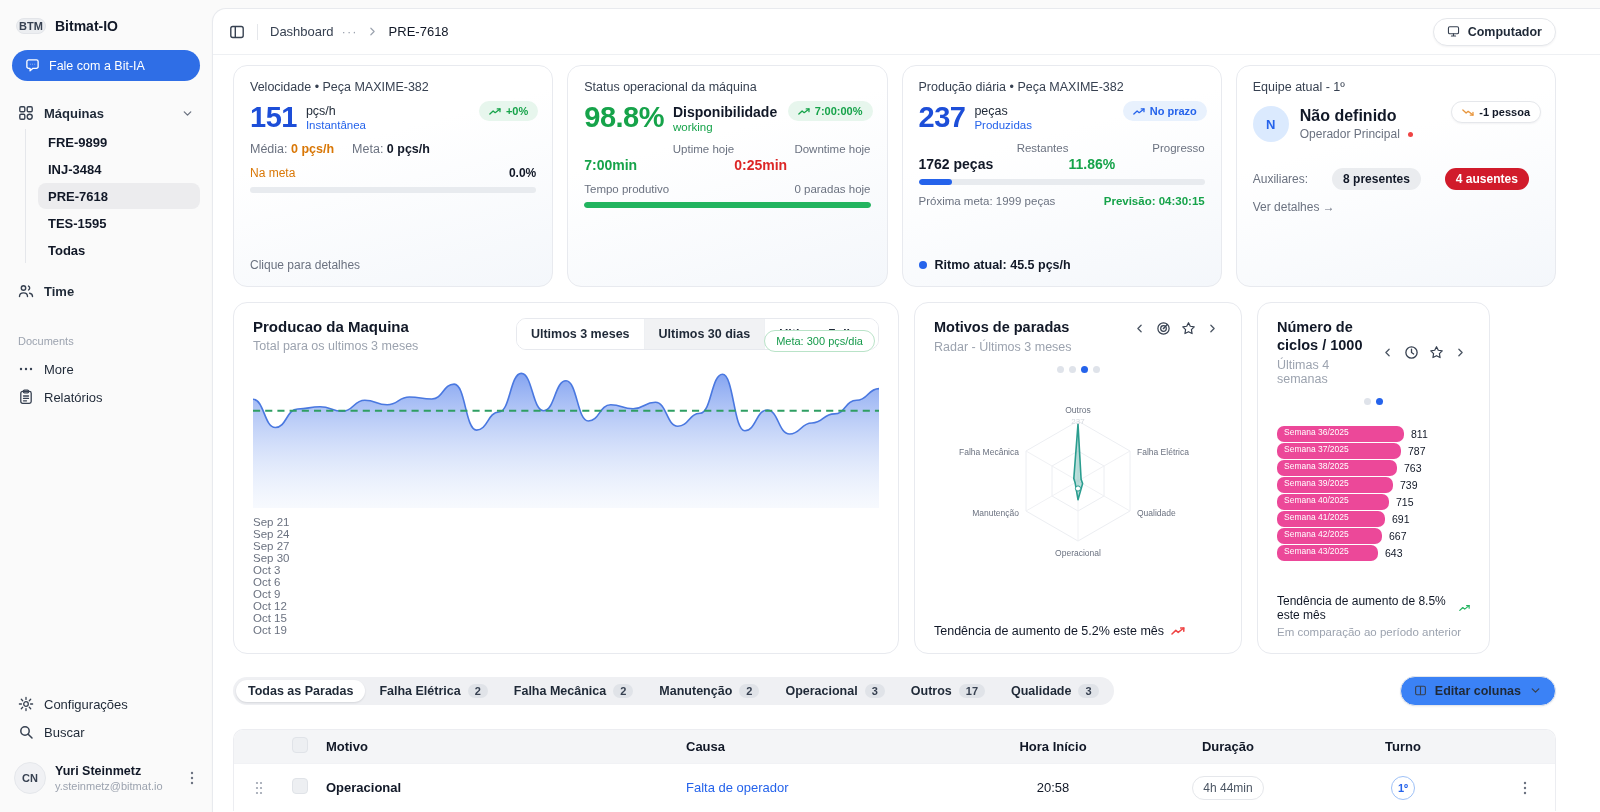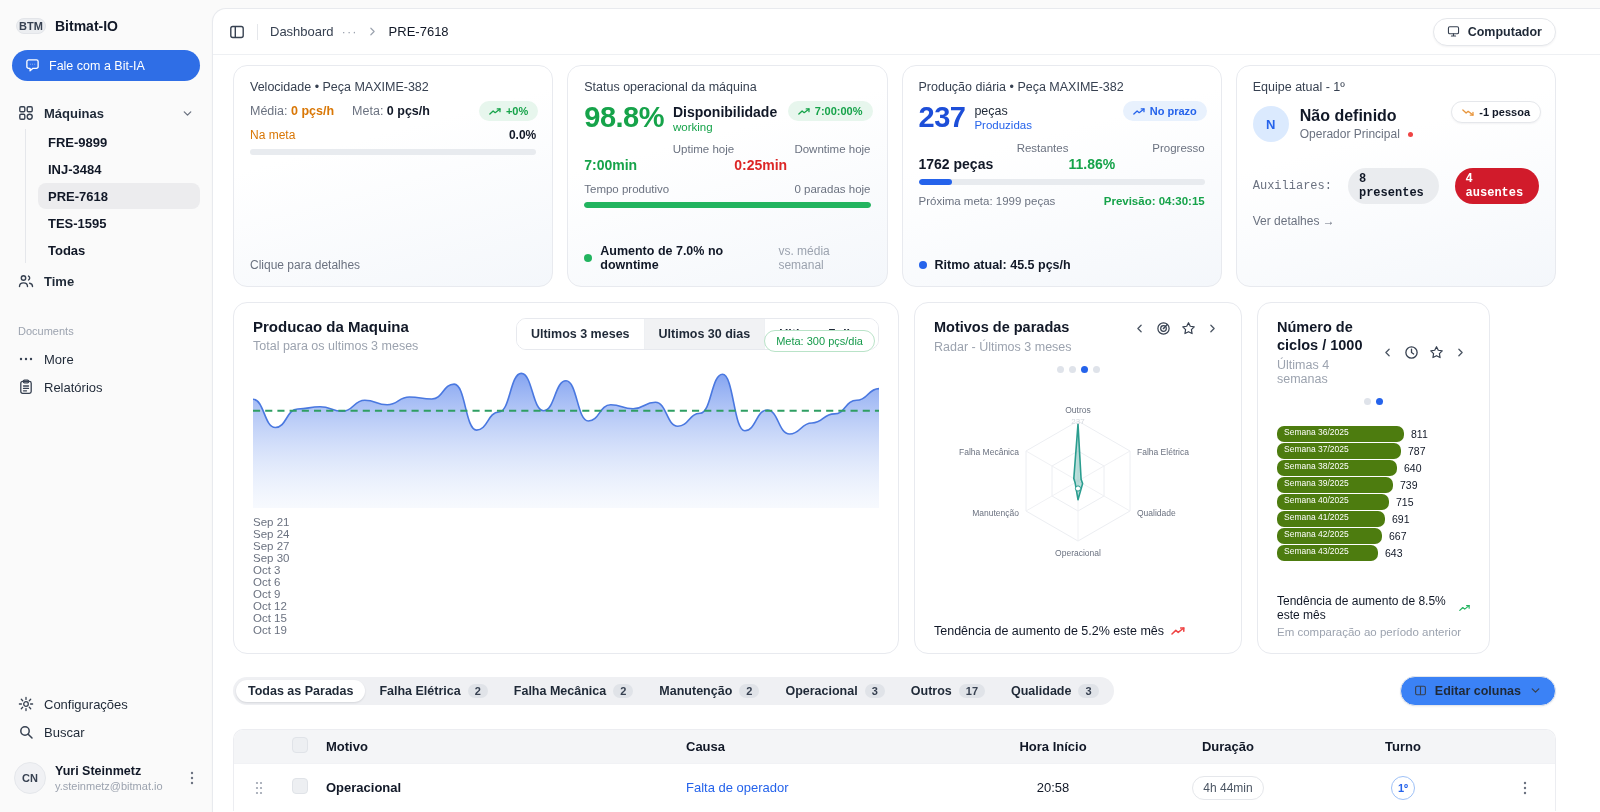--- a/index.html
+++ b/index.html
@@ -15,21 +15,21 @@
   
   .sidebar { width:212px; flex:0 0 212px; padding:12px 12px 14px; display:flex; flex-direction:column; }
   .logo-row { display:flex; align-items:center; gap:9px; padding:6px 4px 16px; }
   .logo-badge { width:30px; height:16px; border-radius:9px; background:#eceef1; border:1px solid #e3e5e9; display:flex; align-items:center; justify-content:center; font-size:11px; font-weight:700; color:#374151; }
   .logo-name { font-size:14px; font-weight:700; color:#111827; }
   .cta { display:flex; align-items:center; gap:9px; height:31px; border:none; border-radius:999px; background:#2f6ee6; color:#fff; font-size:12.5px; font-weight:500; padding:0 13px; margin-bottom:18px; }
   .cta .ic { color:#fff; width:15px; height:15px; }
   .nav-item { display:flex; align-items:center; gap:10px; height:28px; padding:0 6px; border-radius:8px; font-size:13px; font-weight:600; color:#1f2937; }
   .nav-item.light { font-weight:500; }
   .nav-item .chev { margin-left:auto; color:#6b7280; }
-  .submenu { margin:2px 0 4px 13px; border-left:1px solid #e5e7eb; padding-left:12px; display:flex; flex-direction:column; gap:1px;justify-content:flex-end; }
+  .submenu { margin:2px 0 14px 13px; border-left:1px solid #e5e7eb; padding-left:12px; display:flex; flex-direction:column; gap:1px;justify-content:flex-end; }
   .sub-item { height:26px; display:flex; align-items:center; padding:0 10px; border-radius:8px; font-size:13px; font-weight:700; color:#111827; }
   .sub-item.active { background:#ececee; }
   .section-label { margin:30px 6px 8px; font-size:11px; color:#9ca3af; }
   .spacer { flex:1; }
   .user-row { display:flex; align-items:center; gap:9px; margin-top:12px; padding:4px 2px; }
   .avatar { width:32px; height:32px; border-radius:50%; background:#f0f1f4; border:1px solid #e5e7eb; display:flex; align-items:center; justify-content:center; font-size:11px; font-weight:600; color:#374151; }
   .user-name { font-size:12.5px; font-weight:700; color:#111827; line-height:1.25; }
   .user-mail { font-size:11px; color:#9ca3af; }
   .kebab-btn { margin-left:auto; background:none; border:none; display:flex; padding:4px; }
 
@@ -81,21 +81,21 @@
   .stat-foot { margin-top:auto; display:flex; align-items:center; gap:8px; font-size:12px; color:#6b7280; }
   .stat-foot .strong { color:#111827; font-weight:600; font-size:12.5px; }
   .stat-foot .right { margin-left:auto; color:#9ca3af; }
   .dotmark { width:8px; height:8px; border-radius:50%; flex:0 0 auto; }
   .dotmark.green { background:#22b45f; } .dotmark.blue { background:#2563eb; }
   .team-row { display:flex; align-items:center; gap:11px; margin-top:12px; }
   .team-avatar { width:36px; height:36px; border-radius:50%; background:#dbeafe; color:#2563eb; font-weight:600; font-size:13px; display:flex; align-items:center; justify-content:center; }
   .team-name { font-size:16px; font-weight:700; color:#111827; }
   .team-role { font-size:12px; color:#6b7280; display:flex; align-items:center; gap:8px; margin-top:2px; }
   .reddot { width:5px; height:5px; border-radius:50%; background:#ef4444; display:inline-block; }
-  .aux-row { display:flex; align-items:center; gap:16px; margin-top:26px; font-size:12px; color:#6b7280;font-family:Liberation Mono, monospace; }
+  .aux-row { display:flex; align-items:center; gap:24px; margin-top:26px; font-size:12px; color:#6b7280; }
   .pill { border-radius:999px; padding:4px 11px; font-size:12px; font-weight:600; }
   .pill.gray { background:#eaecef; color:#111827; }
   .pill.red { background:#d11b2b; color:#fff; }
   .link-more { margin-top:10px; font-size:12px; color:#6b7280; }
 
   
   .charts { display:grid; grid-template-columns:666px 328px 233px; gap:15px; margin-top:15px; height:352px; }
   .ccard { border:1px solid #e8eaef; border-radius:14px; background:#fff; padding:15px 19px; display:flex; flex-direction:column; overflow:hidden; }
   .chart-head { display:flex; justify-content:space-between; align-items:flex-start; }
   .chart-title { font-size:15px; font-weight:700; color:#111827; }
@@ -120,21 +120,21 @@
   .dot.on { background:#2563eb; }
   .rlab { font-size:8.5px; fill:#6b7280; }
   .rfaint { font-size:8px; fill:#d3d7dd; }
   .trend-note { margin-top:auto; display:flex; align-items:center; gap:7px; font-size:12.5px; font-weight:500; color:#111827; }
   .trend-note svg { width:14px; height:10px; }
   .trend-red { color:#ef4444; } .trend-green { color:#22b45f; }
   .trend-sub { font-size:11.5px; color:#9ca3af; margin-top:4px; }
   #radar-box { display:flex; justify-content:center; margin-top:2px; }
   .bars { margin-top:22px; display:flex; flex-direction:column; gap:3px; }
   .bar-row { display:flex; align-items:center; gap:7px; height:14px; }
-  .hbar { height:16px; border-radius:7px; background:#4d7c0f; color:#fff; font-size:8.5px; line-height:12px; padding-left:7px; white-space:nowrap; overflow:hidden; }
+  .hbar { height:16px; border-radius:7px; background:#ec4899; color:#fff; font-size:8.5px; line-height:12px; padding-left:7px; white-space:nowrap; overflow:hidden; }
   .hval { font-size:10.5px; color:#111827; font-weight:500; }
 
   
   .filters { display:flex; justify-content:space-between; align-items:center; margin-top:22px; height:30px; }
   .fseg { background:#eff0f3; border-radius:999px; padding:3px; display:flex; gap:2px; }
   .ftab { display:flex; align-items:center; gap:7px; padding:4px 12px; border-radius:999px; font-size:12.5px; font-weight:600; color:#1f2937; background:transparent; border:none; }
   .ftab.active { background:#fff; box-shadow:0 1px 2px rgba(16,24,40,.12); }
   .fcount { background:#e0e3e8; border-radius:999px; padding:1px 7px; font-size:11px; font-weight:600; color:#374151; }
   .editbtn { display:flex; align-items:flex-start; gap:8px; border:1px solid #e5e7eb; background:#3b82f6; border-radius:999px; padding:7px 13px; font-size:12.5px; font-weight:600; color:#1f2937; box-shadow:0 1px 2px rgba(16,24,40,.05); }
 
@@ -304,20 +304,27 @@
 
       <section class="stat-card">
         <div class="stat-title">Velocidade • Peça MAXIME-382</div>
         <span class="badge green">
             <svg viewBox="0 0 14 10" fill="none" stroke="currentColor" stroke-width="1.5" stroke-linecap="round" stroke-linejoin="round">
               <path d="M1 8l3.8-3.6 2.4 2L12.8 2"></path>
               <path d="M9.6 2h3.2v3.2"></path>
             </svg>
             <span>+0%</span>
           </span>
+        <div class="big-row">
+          <span class="big-num blue">151</span>
+          <span class="big-side">
+            <span class="big-unit">pçs/h</span>
+            <span class="big-sub">Instantânea</span>
+          </span>
+        </div>
         <div class="kv-row">
           <span><span>Média:</span> <span class="orange">0 pçs/h</span></span>
           <span><span>Meta:</span> <b>0 pçs/h</b></span>
         </div>
         <div class="bar-meta">
           <span class="left-orange">Na meta</span>
           <span class="right-dark">0.0%</span>
         </div>
         <div class="track">
             <div class="fill none" style="width: 0%;"></div>
@@ -353,25 +360,20 @@
               <div class="val red">0:25min</div>
             </div>
         </div>
         <div class="bar-meta">
           <span>Tempo produtivo</span>
           <span>0 paradas hoje</span>
         </div>
         <div class="track">
             <div class="fill green" style="width: 100%;"></div>
           </div>
-        <div class="stat-foot">
-          <span class="dotmark green"></span>
-          <span class="strong">Aumento de 7.0% no downtime</span>
-          <span class="right">vs. média semanal</span>
-        </div>
       </section>
 
       <section class="stat-card">
         <div class="stat-title">Produção diária • Peça MAXIME-382</div>
         <span class="badge blue">
             <svg viewBox="0 0 14 10" fill="none" stroke="currentColor" stroke-width="1.5" stroke-linecap="round" stroke-linejoin="round">
               <path d="M1 8l3.8-3.6 2.4 2L12.8 2"></path>
               <path d="M9.6 2h3.2v3.2"></path>
             </svg>
             <span>No prazo</span>
@@ -582,21 +584,21 @@
             <div class="bar-row">
               <div class="hbar" style="width: 127px;">Semana 36/2025</div>
               <span class="hval">811</span>
             </div>
             <div class="bar-row">
               <div class="hbar" style="width: 124px;">Semana 37/2025</div>
               <span class="hval">787</span>
             </div>
             <div class="bar-row">
               <div class="hbar" style="width: 120px;">Semana 38/2025</div>
-              <span class="hval">640</span>
+              <span class="hval">763</span>
             </div>
             <div class="bar-row">
               <div class="hbar" style="width: 116px;">Semana 39/2025</div>
               <span class="hval">739</span>
             </div>
             <div class="bar-row">
               <div class="hbar" style="width: 112px;">Semana 40/2025</div>
               <span class="hval">715</span>
             </div>
             <div class="bar-row">

